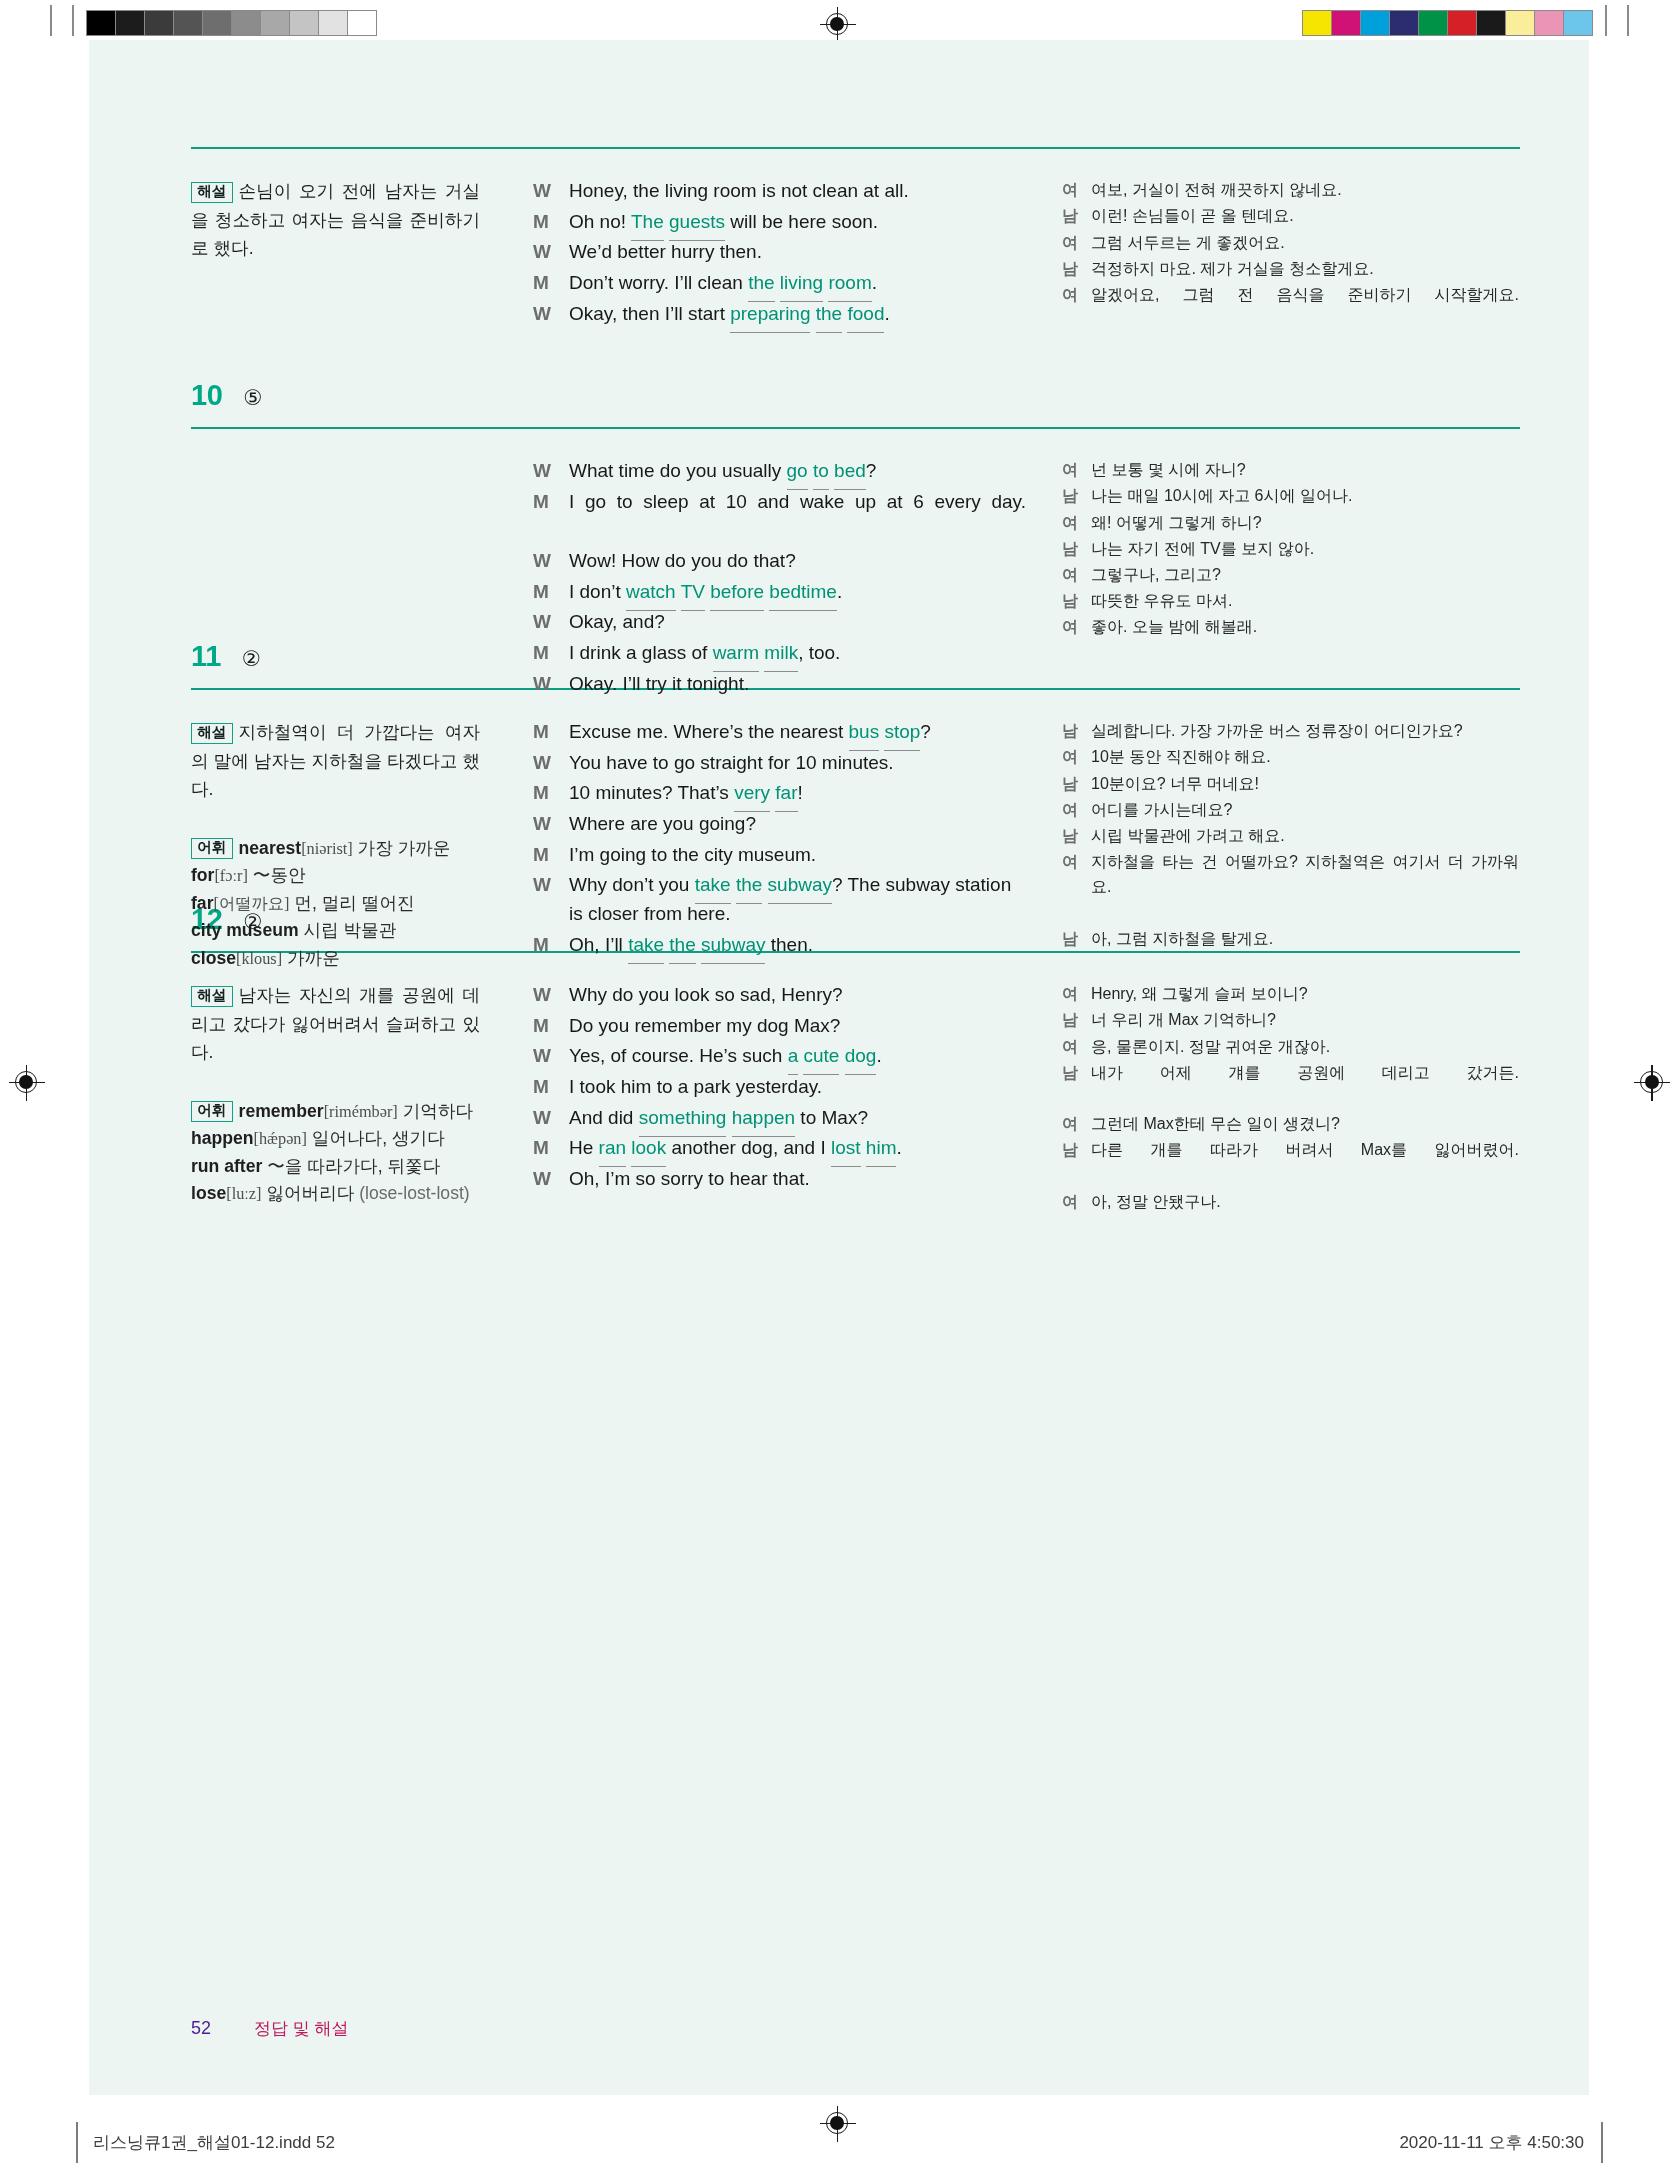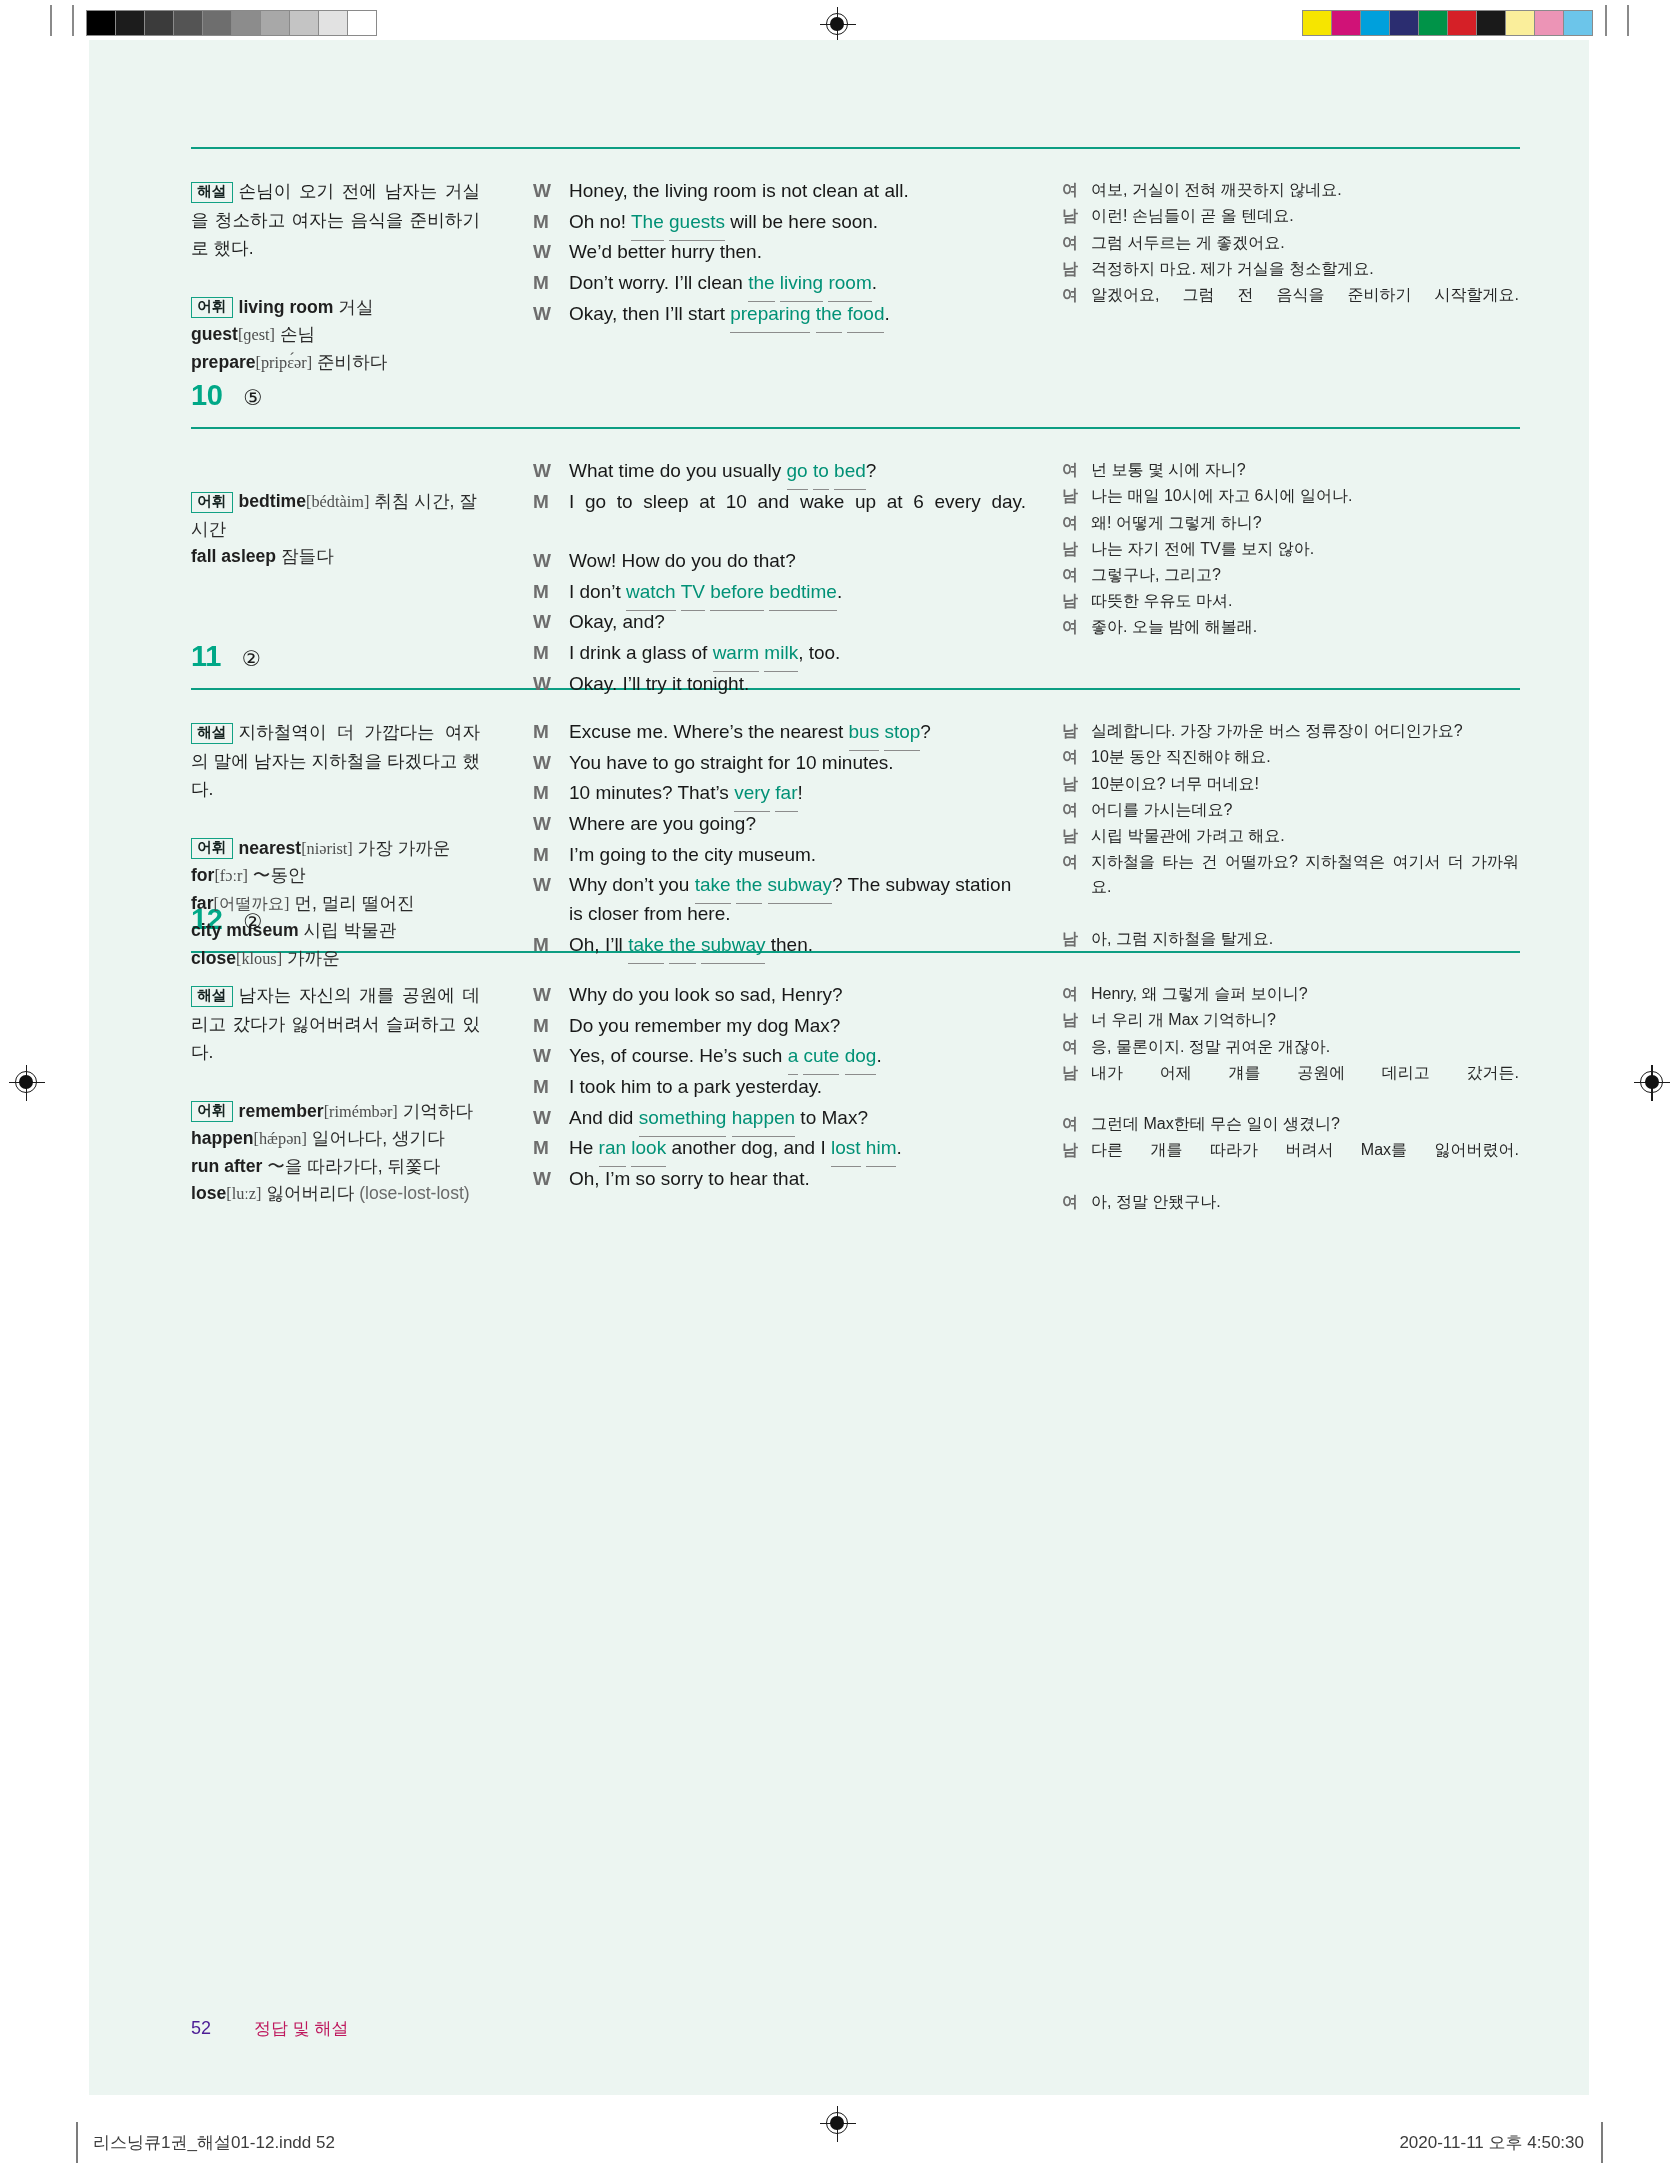--- a/index.html
+++ b/index.html
@@ -478,24 +478,20 @@
       </div>
     </div>
     <div class="qblock" style="top: 341px;">
       <div class="q-head">
         <span class="q-num">10</span>
         <span class="q-ans">⑤</span>
       </div>
       <div class="q-rule"></div>
       <div class="q-body">
         <div class="col-left">
-          <div class="vocab">
-            <div class="vocab-line"><span class="tag">어휘</span><span class="w">bedtime</span><span class="ipa">[bédtàim]</span> <span class="kr">취침 시간, 잘 시간</span></div>
-            <div class="vocab-line"><span class="w">fall asleep</span> <span class="kr">잠들다</span></div>
-          </div>
         </div>
         <div class="col-mid">
           <div class="line">
             <div class="spk">W</div>
             <div class="utter"><span>What time do you usually </span><span class="hl">go</span><span> </span><span class="hl">to</span><span> </span><span class="hl">bed</span><span>?</span></div>
           </div>
           <div class="line">
             <div class="spk">M</div>
             <div class="utter just"><span>I go to sleep at 10 and wake up at 6 every day.</span></div>
           </div>
@@ -550,25 +546,20 @@
             <div class="ktext">좋아. 오늘 밤에 해볼래.</div>
           </div>
         </div>
       </div>
     </div>
     <div class="qblock" style="top: 99px;">
       <div class="q-rule"></div>
       <div class="q-body">
         <div class="col-left">
           <div class="expl"><span class="tag">해설</span><span>손님이 오기 전에 남자는 거실을 청소하고 여자는 음식을 준비하기로 했다.</span></div>
-          <div class="vocab">
-            <div class="vocab-line"><span class="tag">어휘</span><span class="w">living room</span> <span class="kr">거실</span></div>
-            <div class="vocab-line"><span class="w">guest</span><span class="ipa">[ɡest]</span> <span class="kr">손님</span></div>
-            <div class="vocab-line"><span class="w">prepare</span><span class="ipa">[pripɛ́ər]</span> <span class="kr">준비하다</span></div>
-          </div>
         </div>
         <div class="col-mid">
           <div class="line">
             <div class="spk">W</div>
             <div class="utter"><span>Honey, the living room is not clean at all.</span></div>
           </div>
           <div class="line">
             <div class="spk">M</div>
             <div class="utter"><span>Oh no! </span><span class="hl">The</span><span> </span><span class="hl">guests</span><span> will be here soon.</span></div>
           </div>

